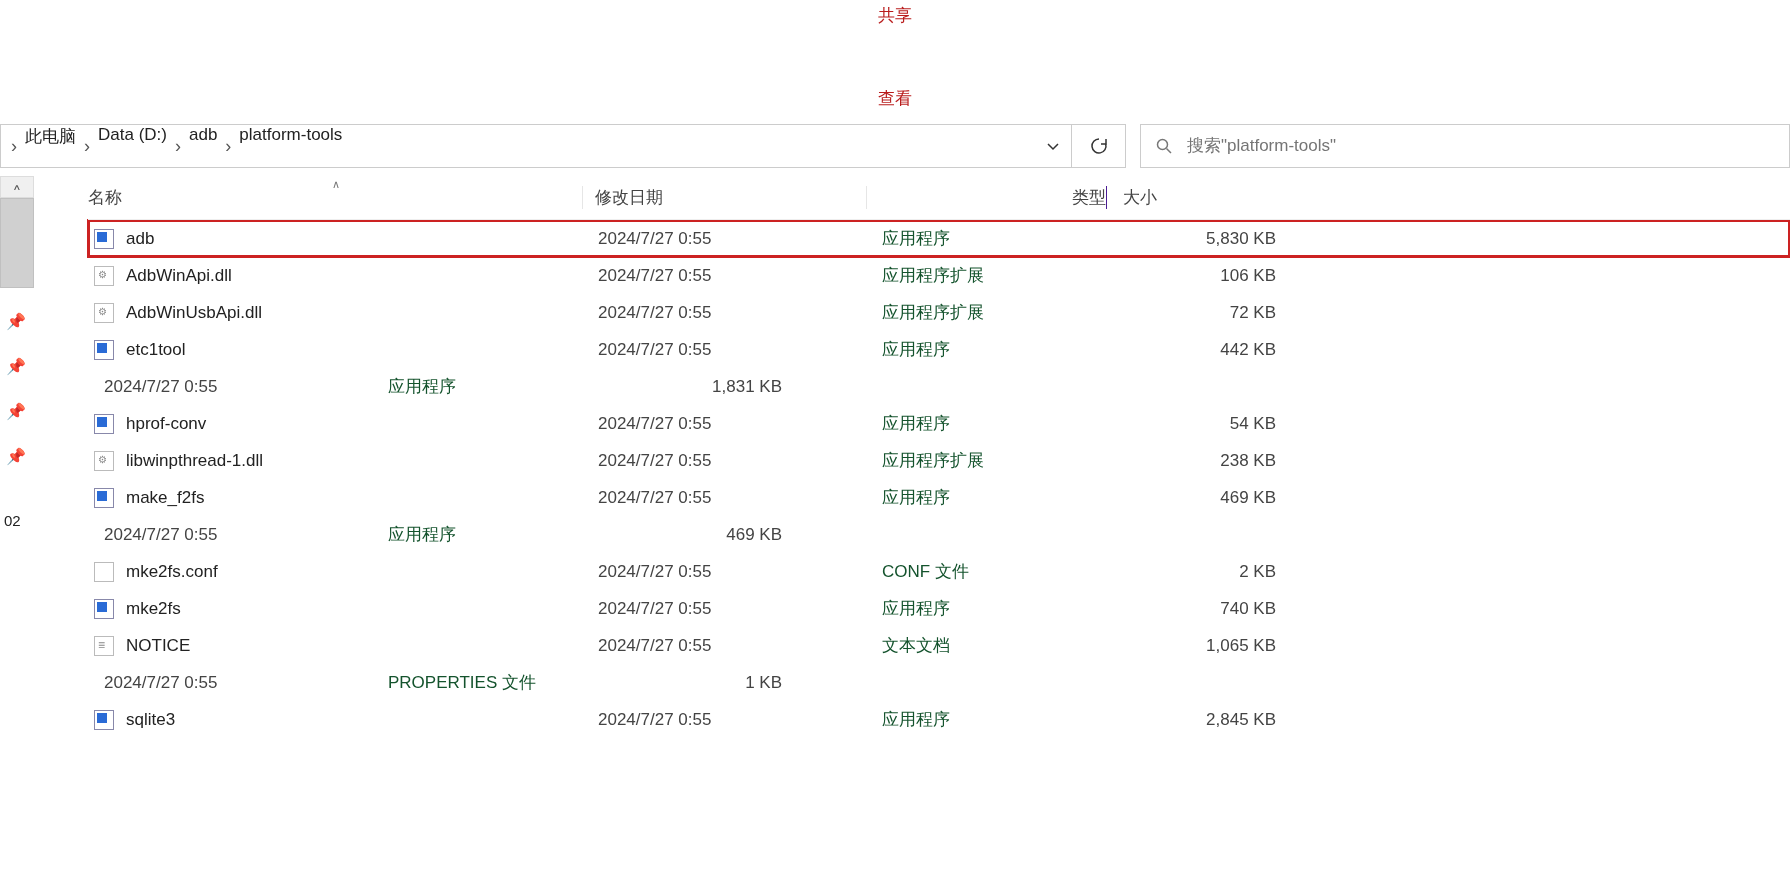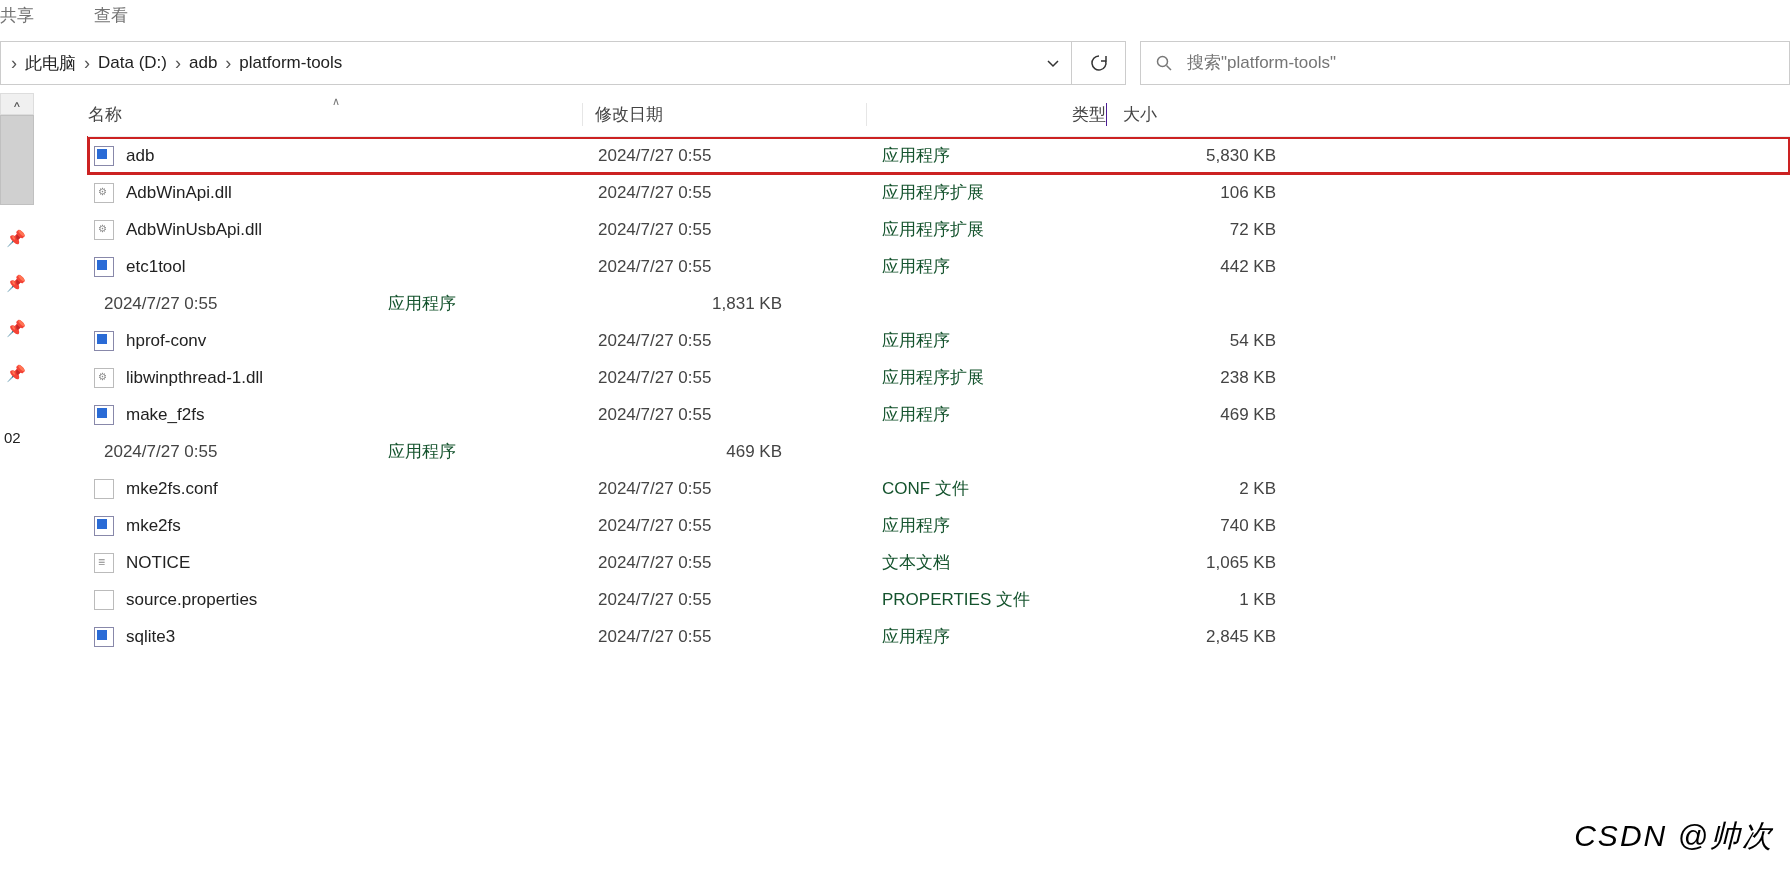--- a/index.html
+++ b/index.html
@@ -6,25 +6,25 @@
   body {
     font-family: "Microsoft YaHei", "Segoe UI", sans-serif;
     font-size: 17px;
     color: #222;
     background: #fff;
     width: 1790px;
     height: 872px;
     overflow: hidden;
     position: relative;
   }
-  .top-menu { display: flex; align-items: center; gap: 60px; padding: 4px 0 6px 0; color: #737373; font-size: 17px; }
+  .top-menu { display: flex; align-items: center; gap: 60px; padding: 4px 0 6px 0; color: #b91c1c; font-size: 17px; flex-direction: column; }
   .top-menu span { }
   .addr-row { display: flex; align-items: stretch; height: 44px; margin-top: 8px; }
   .breadcrumb { flex: 0 0 1072px; border: 1px solid #ccc; display: flex; align-items: center; padding-left: 6px; margin-left: 0; background: #fff; }
-  .bc-item { display:flex; align-items:center; gap:2px; padding: 0 4px; height:100%; cursor:pointer; }
+  .bc-item { display:flex; gap:2px; padding: 0 4px; height:100%; cursor:pointer; }
   .bc-sep { color:#555; font-size:18px; padding:0 4px;}
   .bc-dropdown { margin-left:auto; width:36px; display:flex; align-items:center; justify-content:center; color:#333; cursor:pointer;}
   .refresh { width:54px; border:1px solid #ccc; border-left:none; display:flex; align-items:center; justify-content:center; cursor:pointer;}
   .search-box { flex:1; margin-left:14px; border:1px solid #ccc; display:flex; align-items:center; padding:0 14px; gap:14px; color:#666; cursor:text;}
   .search-box input { border:none; outline:none; font-size:17px; color:#666; width:100%; background:transparent; font-family:inherit;}
   .content { display:flex; height: calc(100% - 80px); margin-top:8px;}
   .left-rail { width:34px; border-right:none; position:relative; background:#fff;}
   .scroll-up { position:absolute; top:0; left:0; right:0; height:22px; background:#f0f0f0; display:flex; align-items:center; justify-content:center; color:#555; font-size:12px; border:1px solid #ddd;}
   .scroll-track { position:absolute; top:22px; left:0; right:0; height:90px; background:#d0d0d0; border:1px solid #c0c0c0;}
   .pin-col { position:absolute; top:136px; left:6px; display:flex; flex-direction:column; gap:26px; color:#444;}
@@ -225,24 +225,20 @@
         <div class="row">
           <div class="c-name">
             <span class="icon icon-txt"></span>
             <span>NOTICE</span>
           </div>
           <div class="c-date">2024/7/27 0:55</div>
           <div class="c-type">文本文档</div>
           <div class="c-size">1,065 KB</div>
         </div>
         <div class="row">
-          <div class="c-name">
-            <span class="icon icon-file"></span>
-            <span>source.properties</span>
-          </div>
           <div class="c-date">2024/7/27 0:55</div>
           <div class="c-type">PROPERTIES 文件</div>
           <div class="c-size">1 KB</div>
         </div>
         <div class="row">
           <div class="c-name">
             <span class="icon icon-exe"></span>
             <span>sqlite3</span>
           </div>
           <div class="c-date">2024/7/27 0:55</div>

